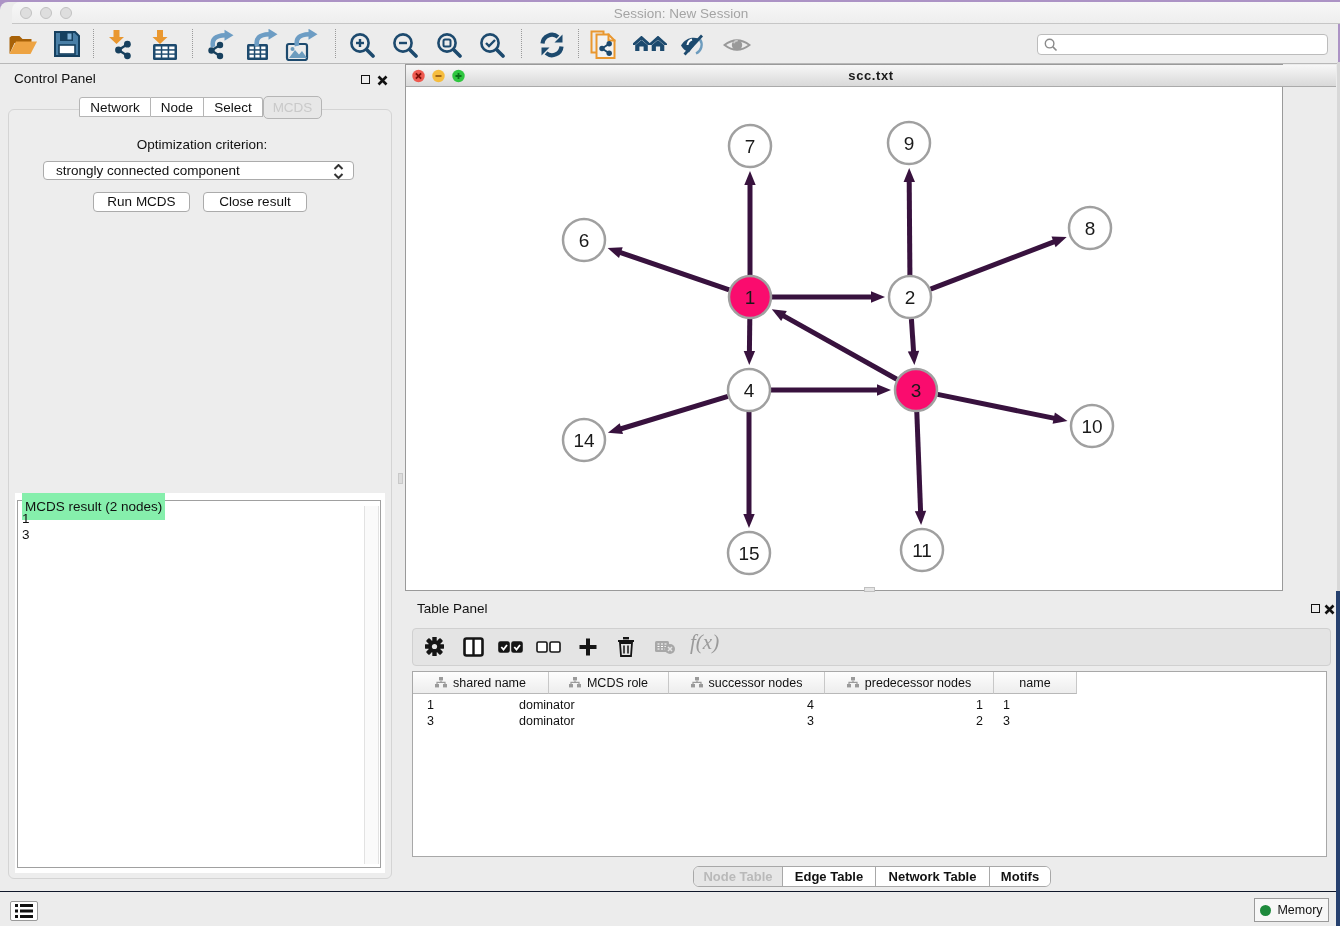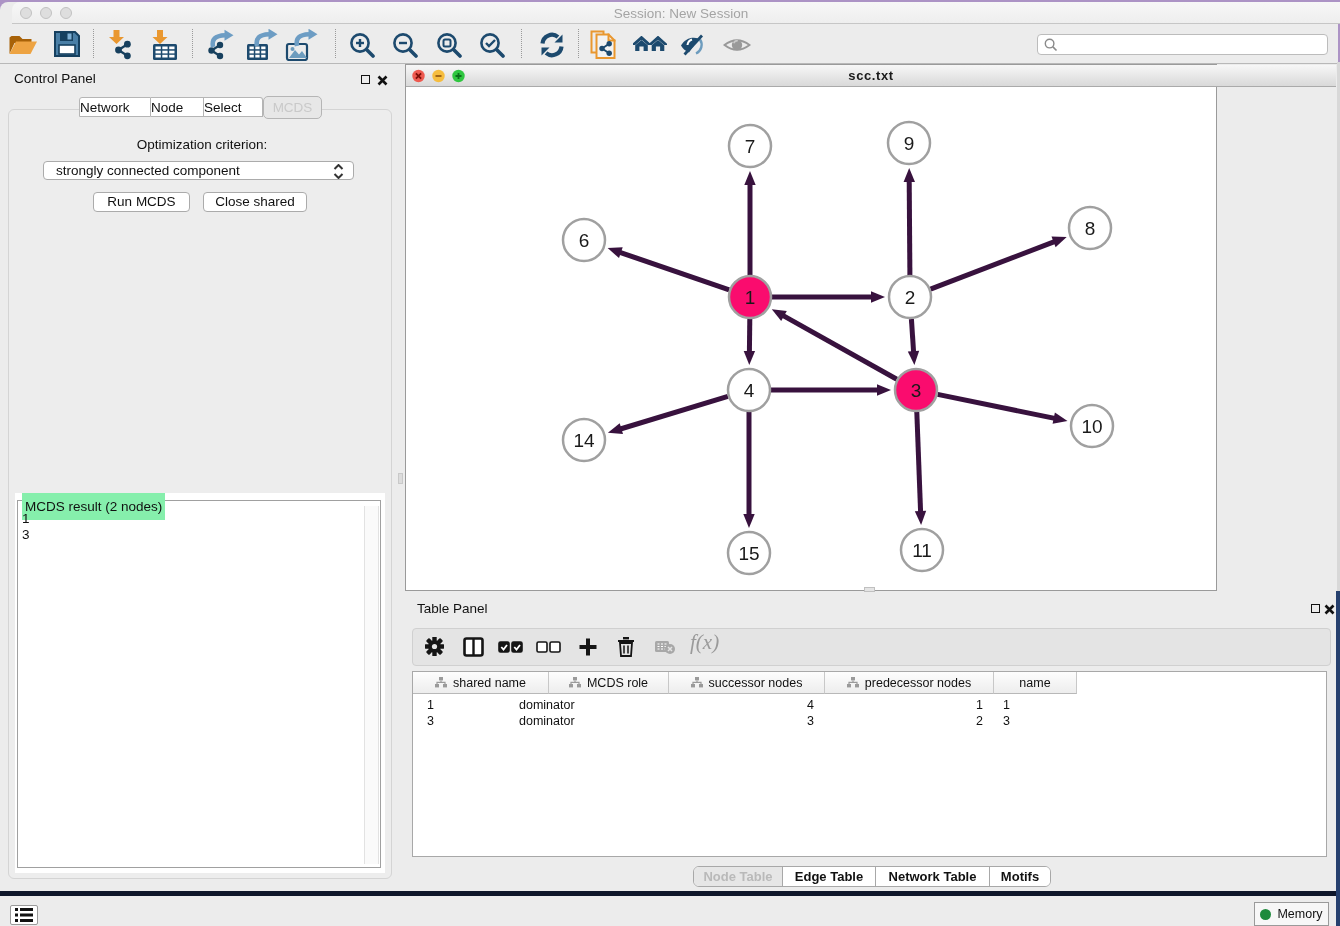--- a/index.html
+++ b/index.html
@@ -8,43 +8,43 @@
 #titlebar{position:absolute;left:12px;top:0;width:1338px;height:22px;background:linear-gradient(#f7f7f7,#eeeeee);border-bottom:1px solid #c6c6c6;border-radius:8px 8px 0 0}
 #titlebar .t{position:absolute;width:100%;text-align:center;top:4px;font-size:13.5px;color:#a4a4a4}
 .graycirc{position:absolute;top:5px;width:12px;height:12px;border-radius:50%;background:#dedede;border:1px solid #c2c2c2}
 #toolbar{position:absolute;left:0;top:22px;width:1338px;height:40px;background:#ececec;border-bottom:1px solid #b8b8b8}
 .tsep{position:absolute;top:5px;height:29px;width:0;border-left:1px dotted #9a9a9a}
 #search{position:absolute;left:1037px;top:10px;width:291px;height:21px;background:#fff;border:1px solid #bcbcbc;border-radius:4px}
 #leftpanel{position:absolute;left:0;top:62px;width:404px;height:829px;background:#ececec}
 #cp-title{position:absolute;left:14px;top:7px;font-size:13.5px;color:#111}
 .wmax{position:absolute;width:9px;height:9px;border:1.6px solid #111}
 .wx{position:absolute;font-size:13px;font-weight:bold;color:#111}
-.tab{position:absolute;z-index:2;top:33px;height:20px;background:#fff;border:1px solid #b5b5b5;font-size:13.5px;line-height:19px;color:#111}
+.tab{position:absolute;z-index:2;top:33px;height:20px;background:#fff;border:1px solid #b5b5b5;font-size:13.5px;text-align:center;line-height:19px;color:#111}
 #tab-mcds{position:absolute;z-index:2;left:263px;top:32px;width:59px;height:23px;background:#e7e7e7;border:1px solid #b5b5b5;border-radius:5px;color:#c9c9c9;font-size:13.5px;text-align:center;line-height:22px}
 #tabpane{position:absolute;left:8px;top:45px;width:384px;height:770px;border:1px solid #d4d4d4;border-radius:6px;background:#ededed}
 #optlabel{position:absolute;left:0;top:73px;width:404px;text-align:center;font-size:13.5px;color:#111}
 #combo{position:absolute;left:43px;top:97px;width:311px;height:19px;background:#fff;border:1px solid #ababab;border-radius:4px;font-size:13.5px;color:#111;line-height:17px;padding-left:12px}
 .btn{position:absolute;top:128px;height:20px;background:#fff;border:1px solid #ababab;border-radius:4px;font-size:13.5px;color:#111;text-align:center;line-height:18px}
 #resultbox{position:absolute;left:15px;top:429px;width:370px;height:380px;background:#fff}
 #fieldset{position:absolute;left:2px;top:7px;width:364px;height:368px;border:1px solid #a0a0a0}
 #fieldlegend{position:absolute;left:7px;top:0;background:#86efac;padding:6px 3px;font-size:13.5px;color:#111}
 #resulttext{position:absolute;left:7px;top:18px;font-size:13.5px;color:#111;line-height:16px}
 #vscroll{position:absolute;left:349px;top:13px;width:15px;height:358px;background:#fafafa;border-left:1px solid #e2e2e2;border-right:1px solid #e2e2e2}
-#netwin{position:absolute;left:405px;top:62px;width:812px;height:527px;background:#fff;border:1px solid #9a9a9a}
+#netwin{position:absolute;left:405px;top:62px;width:878px;height:527px;background:#fff;border:1px solid #9a9a9a}
 #nettitle{position:absolute;left:0;top:0;width:930px;height:22px;background:linear-gradient(#f7f7f7,#d9d9d9);border-bottom:1px solid #aaa}
 #nettitle .t{position:absolute;width:100%;text-align:center;top:3px;font-size:13px;font-weight:600;letter-spacing:0.6px;color:#1a1a1a}
 #tablepanel{position:absolute;left:405px;top:591px;width:933px;height:298px;background:#ececec}
 #tp-title{position:absolute;left:12px;top:8px;font-size:13.5px;color:#111}
 #tp-toolbar{position:absolute;left:7px;top:35px;width:919px;height:38px;background:#e4e4e4;border:1px solid #d0d0d0;border-radius:4px}
 #tbl{position:absolute;left:7px;top:78px;width:915px;height:186px;background:#fff;border:1px solid #a8a8a8}
 .hcell{position:absolute;top:0;height:22px;background:linear-gradient(#fdfdfd,#ededed);border-right:1px solid #c8c8c8;border-bottom:1px solid #b8b8b8;display:flex;align-items:center;justify-content:center;font-size:12.5px;color:#111}
 .trow{position:absolute;font-size:12.5px;color:#111}
 #segtabs{position:absolute;left:288px;top:273px;height:21px;display:flex;border:1px solid #a8a8a8;border-radius:6px;overflow:hidden;background:#fff}
 .seg{height:100%;line-height:19px;text-align:center;font-size:13px;font-weight:700;color:#111;border-right:1px solid #a8a8a8;background:#fff}
-#statusbar{position:absolute;left:0;top:889px;width:1338px;height:35px;background:#ececec;border-top:5px solid #0f172a}
+#statusbar{position:absolute;left:0;top:889px;width:1338px;height:35px;background:#ececec;border-top:1px solid #0f172a}
 #listbtn{position:absolute;left:10px;top:9px;width:28px;height:20px;background:#fff;border:1px solid #9a9a9a;border-radius:2px;display:flex;align-items:center;justify-content:center}
 #membtn{position:absolute;left:1254px;top:6px;width:75px;height:24px;background:#f7f7f7;border:1px solid #9a9a9a;display:flex;align-items:center;justify-content:center;font-size:12.5px;color:#111}
 #memdot{width:11px;height:11px;border-radius:50%;background:#1e8a3c;margin-right:6px}
 </style></head>
 <body>
 <div id="win">
  <div id="titlebar">
   <div class="graycirc" style="left:8px"></div>
       <div class="graycirc" style="left:28px"></div>
       <div class="graycirc" style="left:48px"></div>
@@ -189,21 +189,21 @@
       <div class="tab" style="left:151px;width:53px;border-left:none">Node</div>
       <div class="tab" style="left:204px;width:59px;border-left:none;border-radius:0 3px 0 0">Select</div>
       <div id="tab-mcds">MCDS</div>
   <div id="tabpane"></div>
   <div id="optlabel">Optimization criterion:</div>
   <div id="combo">strongly connected component<div style="position:absolute;right:9px;top:2px"><svg width="11" height="15" viewBox="0 0 11 15">
             <path d="M1.5,5 L5.5,1 L9.5,5" fill="none" stroke="#333" stroke-width="2"></path>
             <path d="M1.5,10 L5.5,14 L9.5,10" fill="none" stroke="#333" stroke-width="2"></path>
           </svg></div></div>
   <div class="btn" style="left:93px;width:97px">Run MCDS</div>
-  <div class="btn" style="left:203px;width:104px">Close shared</div>
+  <div class="btn" style="left:203px;width:104px">Close result</div>
   <div id="resultbox">
     <div id="fieldset"></div>
     <div id="fieldlegend">MCDS result (2 nodes)</div>
     <div id="resulttext">1<br>3</div>
     <div id="vscroll"></div>
   </div>
  </div>
  <div id="netwin">
   <div id="nettitle">
         <svg width="80" height="22" viewBox="0 0 80 22" style="position:absolute;left:6px;top:0">

